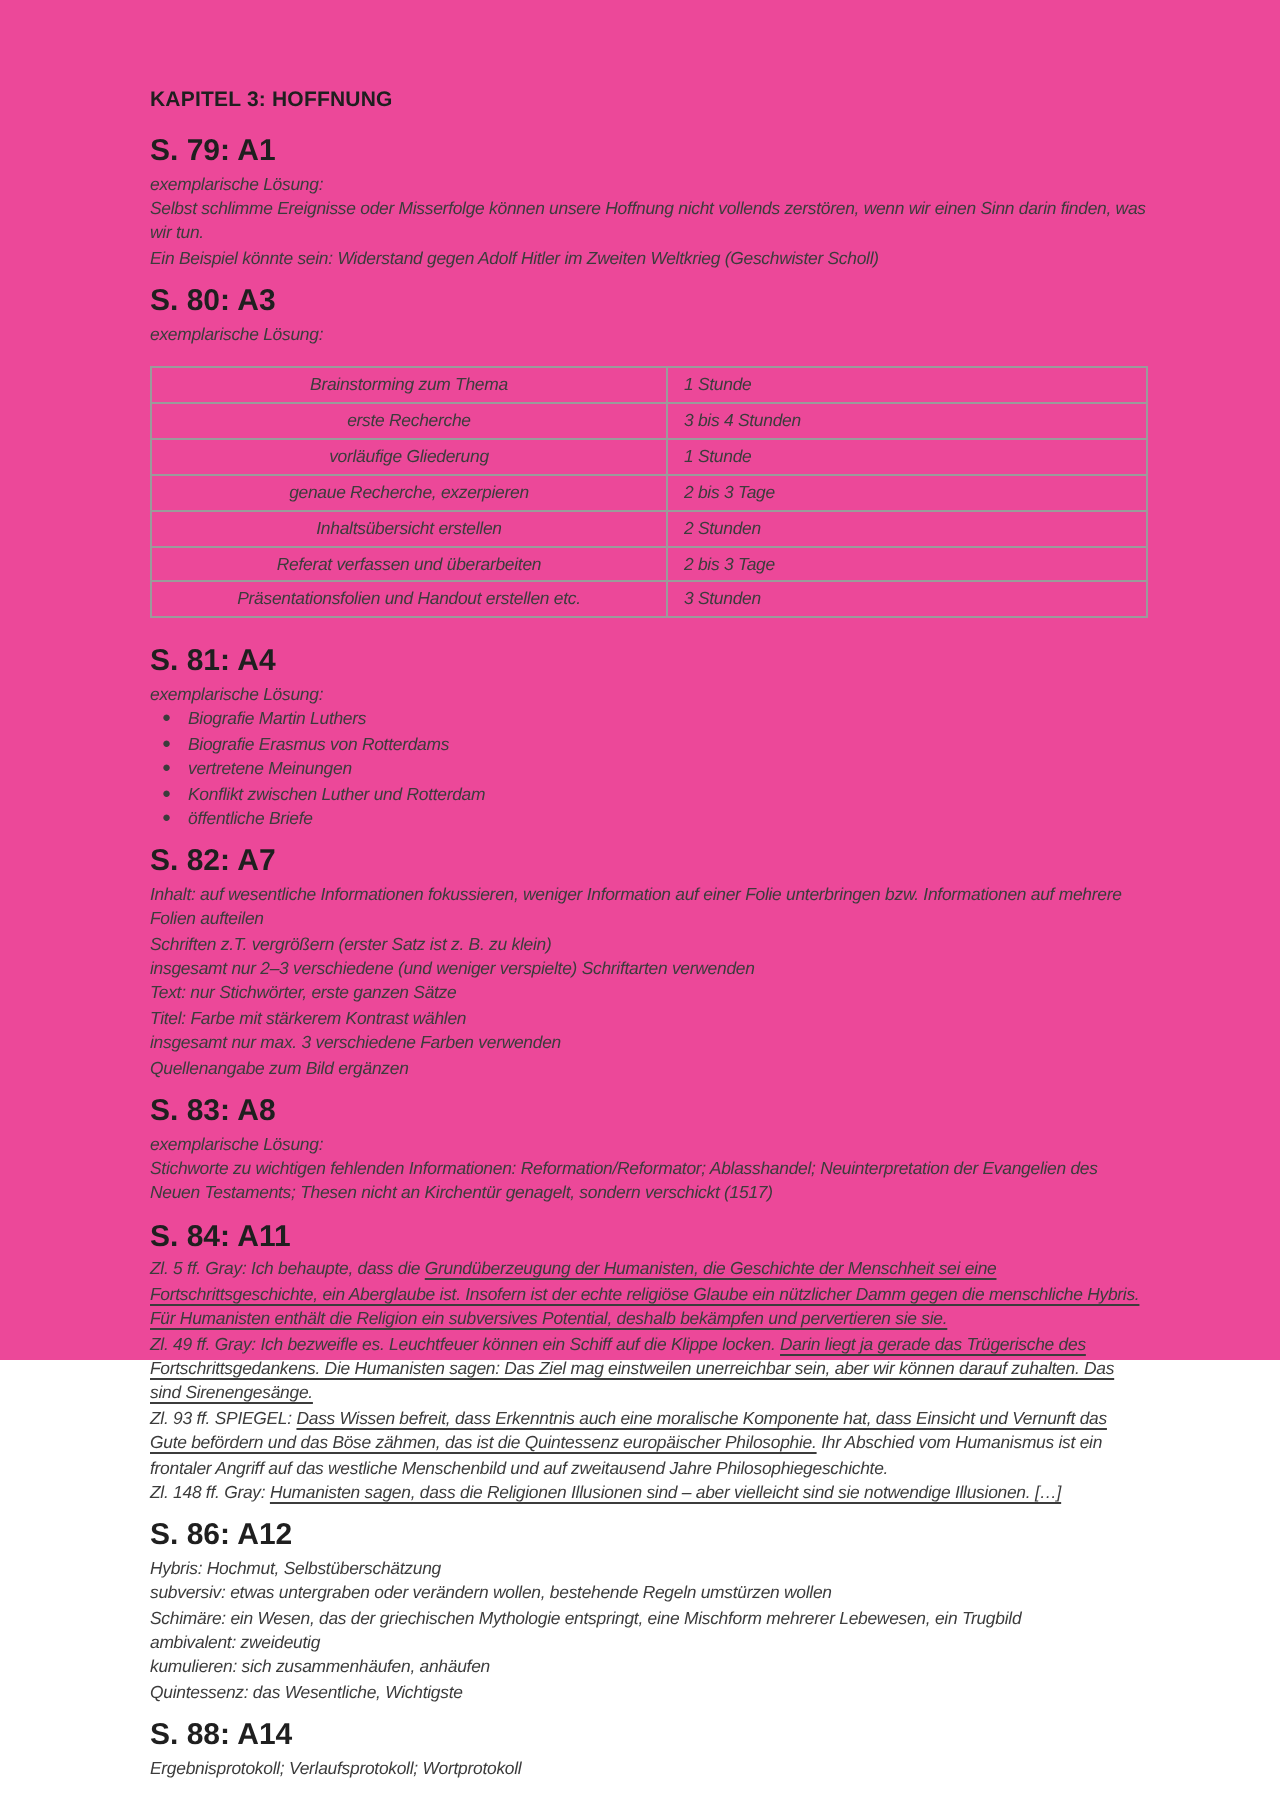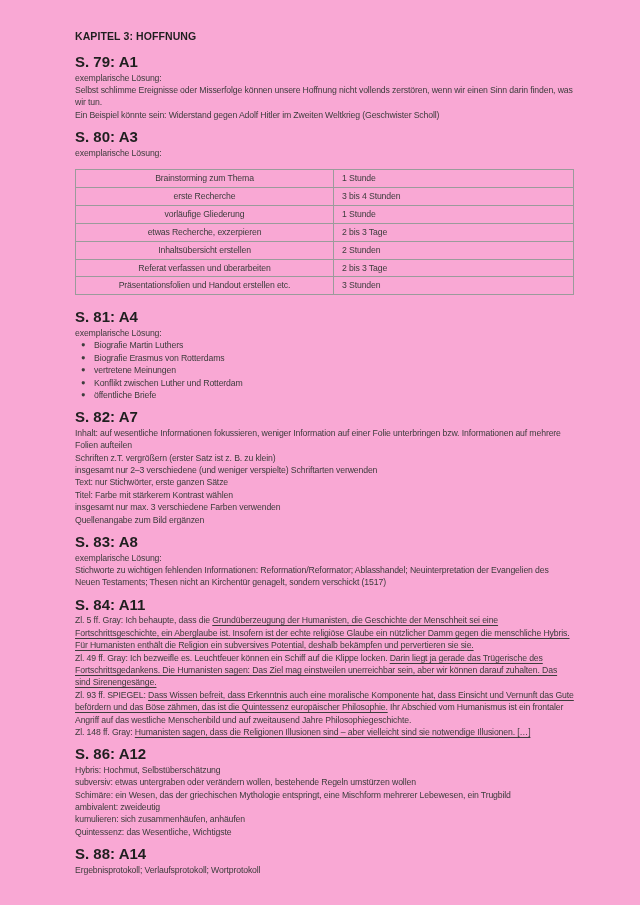--- a/index.html
+++ b/index.html
@@ -11,43 +11,44 @@
   body {
     width: 640px;
     height: 905px;
     overflow: hidden;
     font-family: "Liberation Sans", "DejaVu Sans", sans-serif;
     -webkit-font-smoothing: antialiased;
   }
   .page {
     box-sizing: border-box;
     width: 640px;
-    height: 905px;
-    padding: 30px 66px 20px 75px;
-    background: #f9a8d4;
+    height: 680px;
+    padding: 44px 66px 20px 75px;
+    background: #ec4899;
     color: #3c3c3c;
   }
   .title {
     font-size: 10.5px;
     font-weight: bold;
     color: #1f1f1f;
     letter-spacing: 0.1px;
     margin: 0 0 11px 0;
   }
   .sec-heading {
     font-size: 15px;
     font-weight: bold;
     color: #1f1f1f;
     margin: 7px 0 1.5px 0;
   }
   .line, .bullet-text, td {
     font-size: 8.7px;
     letter-spacing: -0.13px;
     line-height: 12.4px;
     color: #3c3c3c;
+    font-style: italic;
   }
   .line { min-height: 12.4px; }
   .u { text-decoration: underline; text-underline-offset: 1.5px; }
   table.sched {
     border-collapse: collapse;
     width: 100%;
     margin: 10px 0 13px 0;
     table-layout: fixed;
   }
   table.sched td {
@@ -100,21 +101,21 @@
           </tr>
           <tr>
             <td class="c1">erste Recherche</td>
             <td class="c2">3 bis 4 Stunden</td>
           </tr>
           <tr>
             <td class="c1">vorläufige Gliederung</td>
             <td class="c2">1 Stunde</td>
           </tr>
           <tr>
-            <td class="c1">etwas Recherche, exzerpieren</td>
+            <td class="c1">genaue Recherche, exzerpieren</td>
             <td class="c2">2 bis 3 Tage</td>
           </tr>
           <tr>
             <td class="c1">Inhaltsübersicht erstellen</td>
             <td class="c2">2 Stunden</td>
           </tr>
           <tr>
             <td class="c1">Referat verfassen und überarbeiten</td>
             <td class="c2">2 bis 3 Tage</td>
           </tr>

